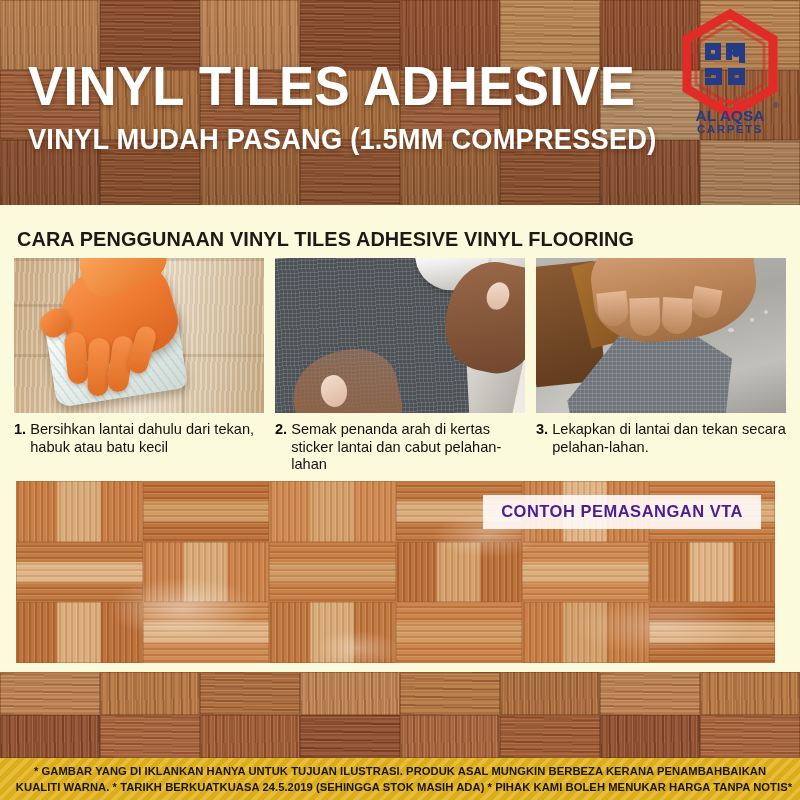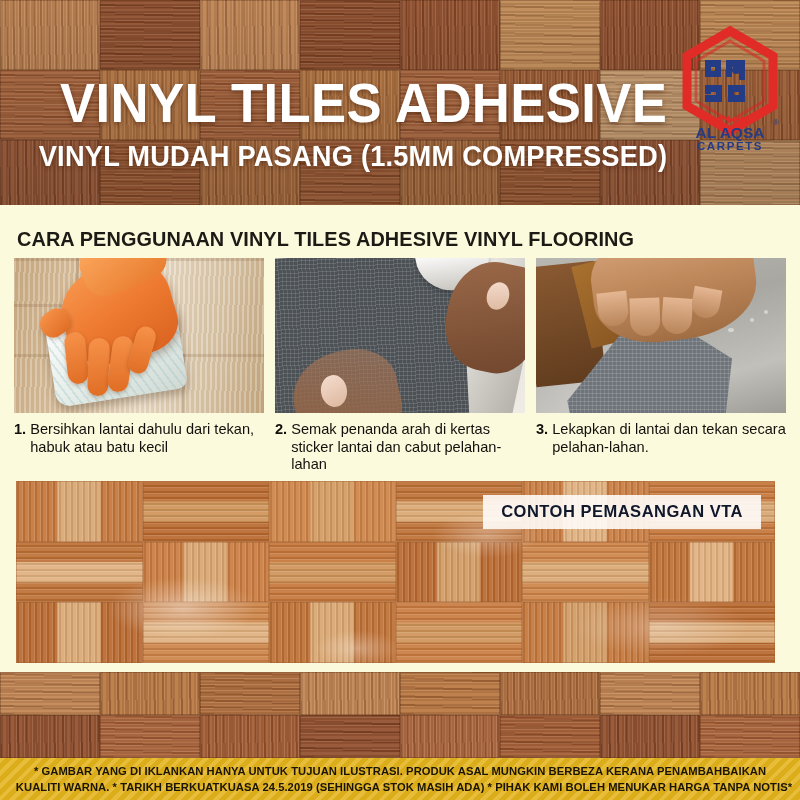--- a/index.html
+++ b/index.html
@@ -15,37 +15,37 @@
   .hdr-tiles{position:absolute;inset:0;display:grid;
     grid-template-columns:repeat(8,100px);
     grid-template-rows:repeat(3,70px);}
   .hdr-tile{position:relative;overflow:hidden;}
   .hdr-tile::after{content:"";position:absolute;inset:0;
     box-shadow:inset 0 0 0 1px rgba(70,34,12,.28);}
 
   .header-overlay{position:absolute;inset:0;
     background:linear-gradient(180deg,rgba(0,0,0,.02) 0%,rgba(0,0,0,.10) 55%,rgba(0,0,0,.16) 100%);}
 
-  .title-block{position:absolute;left:28px;top:73px;width:680px;text-align:right;}
+  .title-block{position:absolute;left:28px;top:56px;width:680px;}
   .title-main{
     color:#ffffff;font-size:56px;line-height:60px;font-weight:bold;
     letter-spacing:.4px;margin:0;
     font-family:"Liberation Sans","DejaVu Sans",sans-serif;
     transform:scaleX(.94);transform-origin:left center;
     text-shadow:0 2px 5px rgba(60,25,5,.45);
   }
   .title-sub{
     color:#ffffff;font-size:29px;line-height:34px;font-weight:bold;
     margin:6px 0 0 0;letter-spacing:.2px;
     transform:scaleX(.94);transform-origin:left center;
     text-shadow:0 2px 5px rgba(60,25,5,.45);
   }
 
   
-  .logo{position:absolute;right:12px;top:25px;width:116px;height:128px;text-align:center;}
+  .logo{position:absolute;right:12px;top:8px;width:116px;height:128px;text-align:center;}
   .logo svg{display:block;}
 
   
   .howto{position:absolute;left:0;top:205px;width:800px;height:275px;background:#fbfadc;}
   .howto-title{
     position:absolute;left:17px;top:22px;
     font-size:20.5px;font-weight:bold;color:#1c1a14;letter-spacing:.1px;
     transform:scaleX(.97);transform-origin:left center;white-space:nowrap;
   }
 
@@ -133,21 +133,21 @@
   .pq{position:relative;overflow:hidden;}
   .pq::after{content:"";position:absolute;inset:0;box-shadow:inset 0 0 0 1px rgba(150,90,45,.35);}
   .pq-gloss{position:absolute;inset:0;pointer-events:none;
     background:
       radial-gradient(ellipse 120px 50px at 22% 70%, rgba(255,255,255,.42), transparent 62%),
       radial-gradient(ellipse 90px 38px at 62% 30%, rgba(255,255,255,.30), transparent 60%),
       radial-gradient(ellipse 140px 46px at 85% 80%, rgba(255,255,255,.26), transparent 64%),
       radial-gradient(ellipse 70px 30px at 45% 92%, rgba(255,255,255,.30), transparent 60%);}
   .badge{position:absolute;right:14px;top:14px;
     background:rgba(255,252,248,.90);padding:7px 18px 8px 18px;}
-  .badge span{font-size:16.5px;font-weight:bold;color:#0f172a;letter-spacing:.5px;}
+  .badge span{font-size:16.5px;font-weight:bold;color:#4c1d95;letter-spacing:.5px;}
 
   
   .band{position:absolute;left:0;top:672px;width:800px;height:86px;overflow:hidden;background:#8d4d28;}
   .band-tiles{position:absolute;inset:0;display:grid;
     grid-template-columns:repeat(8,100px);grid-template-rows:repeat(2,43px);}
   .band-tile{position:relative;overflow:hidden;}
   .band-tile::after{content:"";position:absolute;inset:0;box-shadow:inset 0 0 0 1px rgba(70,34,12,.3);}
 
   
   .footer{position:absolute;left:0;top:758px;width:800px;height:42px;

